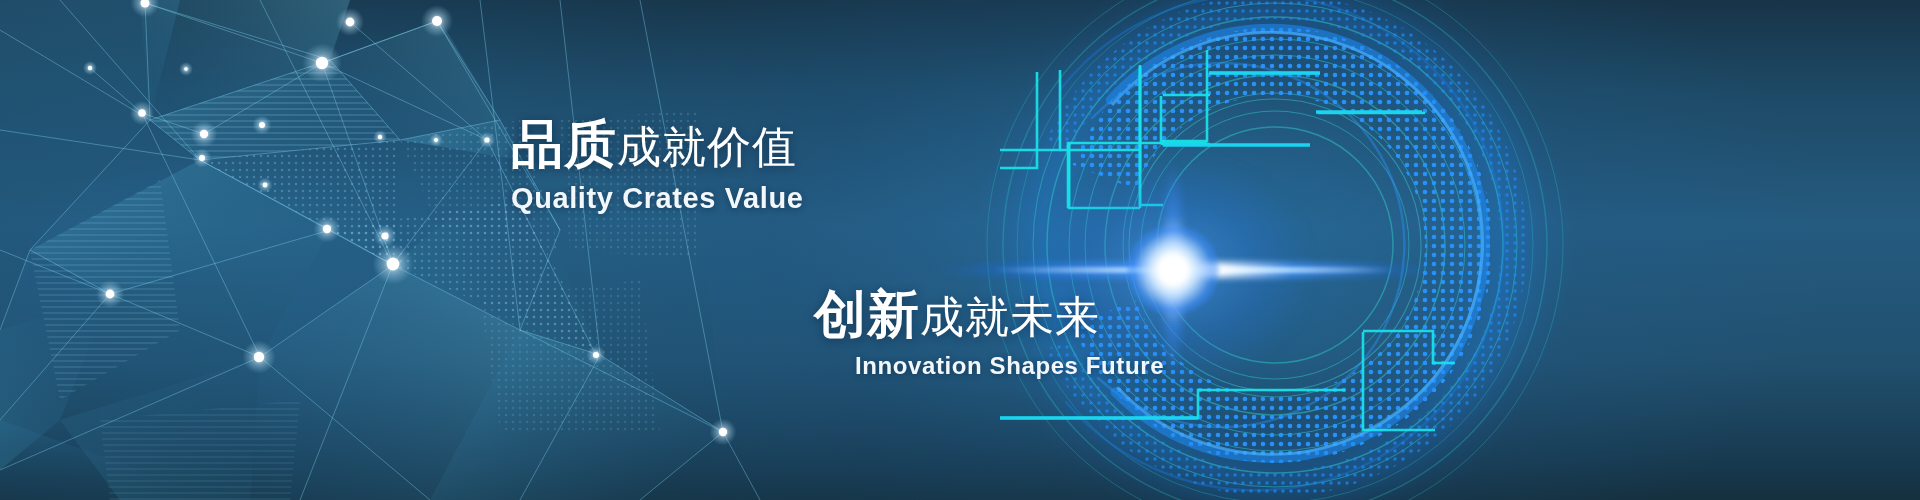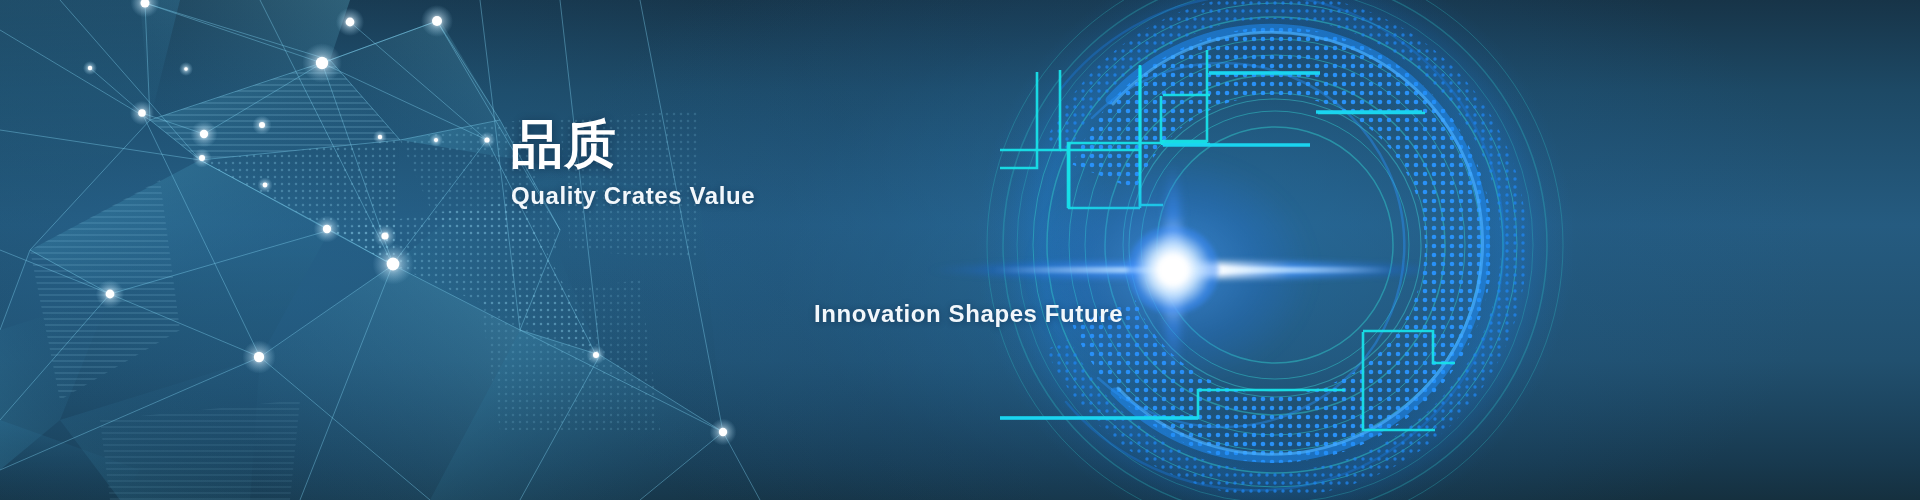--- a/index.html
+++ b/index.html
@@ -33,26 +33,26 @@
   }
   .tg-en{
     font-family:"Liberation Sans","DejaVu Sans",sans-serif;
     font-weight:bold;color:#f2f7fb;
     text-shadow:0 1px 6px rgba(0,20,45,.40);
   }
 
   #tagline-quality{left:511px;top:118px;}
   #tagline-quality .strong{font-size:52px;}
   #tagline-quality .light{font-size:44px;}
-  #tagline-quality .tg-en{font-size:24px;margin-top:12px;letter-spacing:.6px;}
+  #tagline-quality .tg-en{font-size:29px;margin-top:12px;letter-spacing:.6px;}
 
   #tagline-innovation{left:814px;top:288px;}
   #tagline-innovation .strong{font-size:52px;}
   #tagline-innovation .light{font-size:44px;}
-  #tagline-innovation .tg-en{font-size:24px;margin-top:12px;letter-spacing:.6px;}
+  #tagline-innovation .tg-en{font-size:24px;margin-top:12px;letter-spacing:.6px;margin-left:41px;}
 
   
   #lens-flare{position:absolute;z-index:30;pointer-events:none;}
   .flare-streak{
     position:absolute;left:-245px;top:-8px;width:520px;height:16px;
     background:linear-gradient(90deg,
       rgba(24,96,230,0) 0%, rgba(30,110,240,.35) 16%,
       rgba(70,150,255,.85) 42%, #ffffff 55%,
       rgba(70,150,255,.8) 70%, rgba(30,110,240,.3) 88%, rgba(24,96,230,0) 100%);
     filter:blur(3px);border-radius:50%;
@@ -359,21 +359,26 @@
     <div class="flare-halo"></div>
     <div class="flare-streak"></div>
     <div class="flare-vert"></div>
     <div class="flare-streak2"></div>
     <div class="flare-core"></div>
   </div>
 
   <div class="tagline" id="tagline-quality">
     <div class="tg-cn">
       <span class="strong">品质</span>
+      <span class="light">成就价值</span>
     </div>
     <div class="tg-en">Quality Crates Value</div>
   </div>
 
   <div class="tagline" id="tagline-innovation">
+    <div class="tg-cn">
+      <span class="strong">创新</span>
+      <span class="light">成就未来</span>
+    </div>
     <div class="tg-en">Innovation Shapes Future</div>
   </div>
 
 </div>
 
 </body></html>

